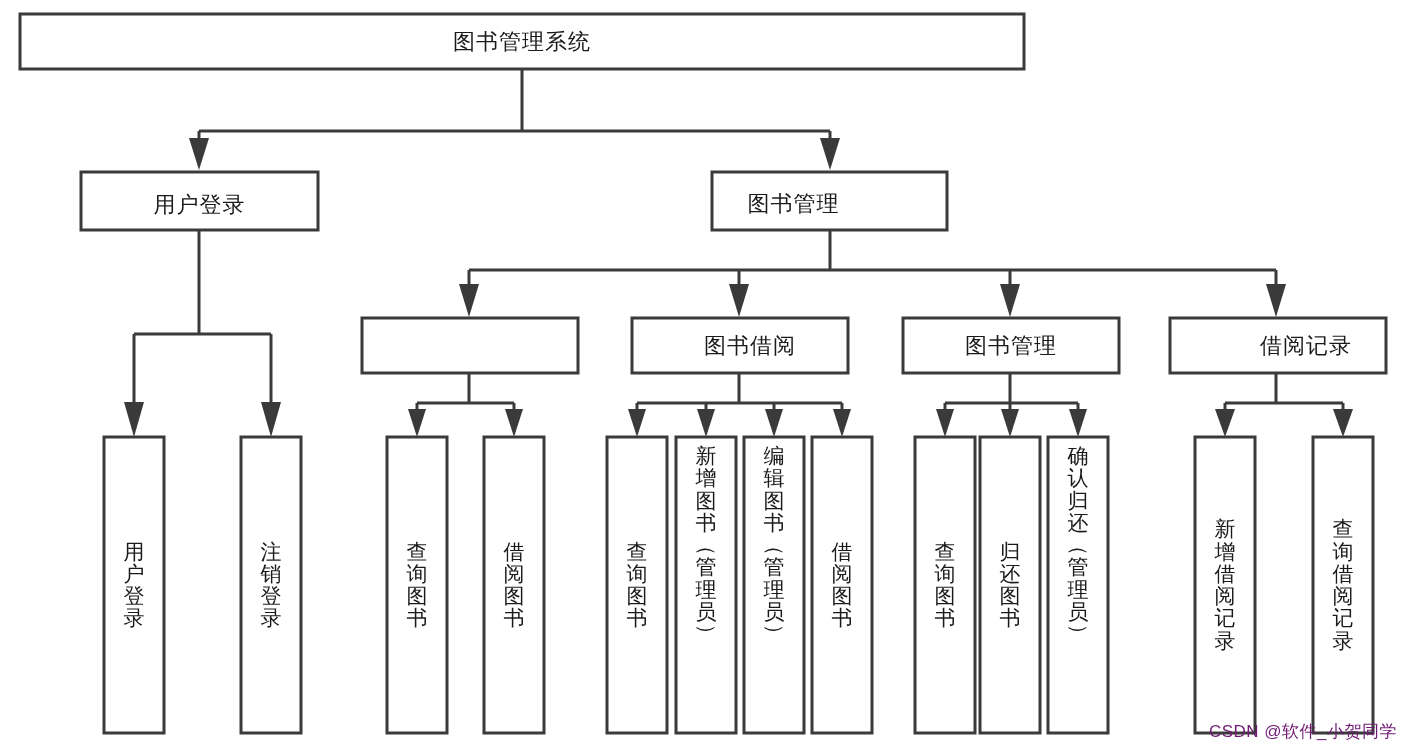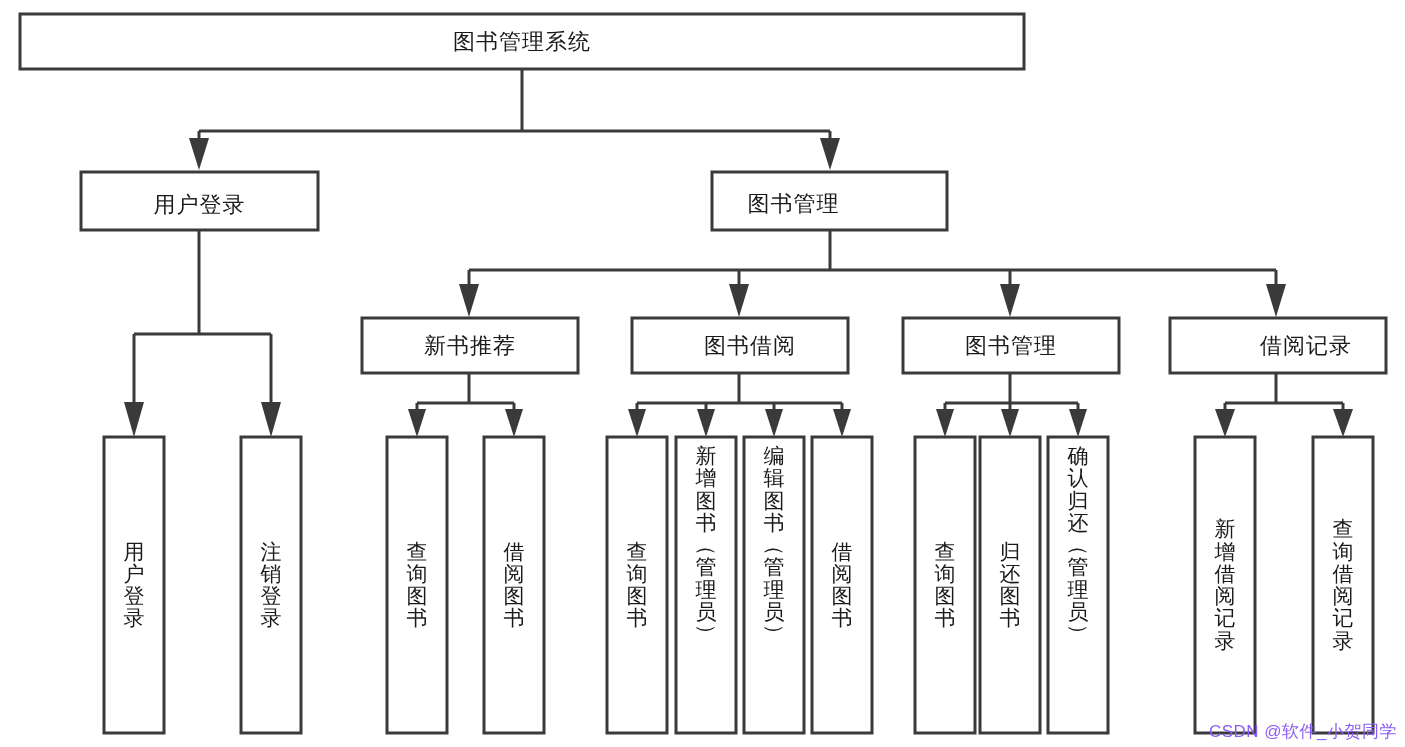--- a/index.html
+++ b/index.html
@@ -70,21 +70,21 @@
     text-align: center;
   }
   .node-label-v .vchar.rot {
     transform: rotate(90deg);
   }
   .watermark {
     position: absolute;
     right: 8px;
     bottom: 4px;
     font-size: 17px;
-    color: #8b5cf6;
+    color: #701a75;
     letter-spacing: 0.5px;
     white-space: nowrap;
     pointer-events: none;
   }
 </style>
 </head>
 <body>
 
 <div id="diagram-root">
 
@@ -183,23 +183,20 @@
     <span>图书管理系统</span>
   </div>
 
   <div class="node-label-h" style="left:81px; top:172px; width:237px; height:66px;">
     <span>用户登录</span>
   </div>
   <div class="node-label-h" style="left:676px; top:172px; width:235px; height:64px;">
     <span>图书管理</span>
   </div>
 
-  <div class="node-label-h" style="left:362px; top:318px; width:216px; height:55px;">
-    <span>新书推荐</span>
-  </div>
   <div class="node-label-h" style="left:632px; top:318px; width:236px; height:55px;">
     <span>图书借阅</span>
   </div>
   <div class="node-label-h" style="left:903px; top:318px; width:216px; height:55px;">
     <span>图书管理</span>
   </div>
   <div class="node-label-h" style="left:1170px; top:318px; width:216px; height:55px;margin-left:28px;">
     <span>借阅记录</span>
   </div>
 

